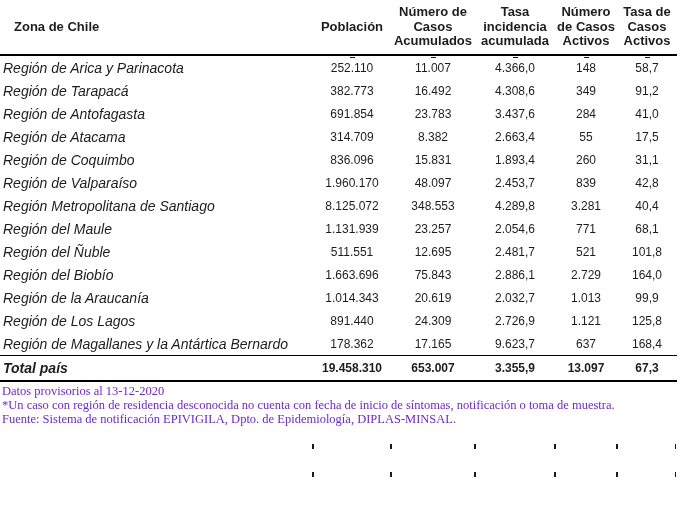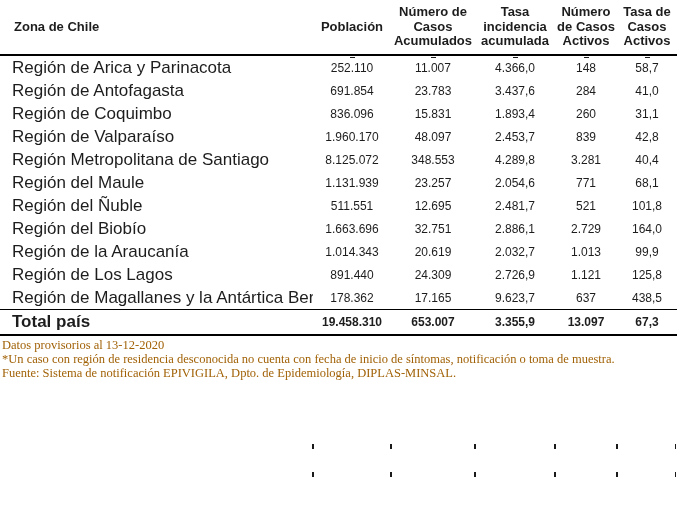--- a/index.html
+++ b/index.html
@@ -36,39 +36,40 @@
     height:23px;
     padding:0;
     font-size:12px;
     text-align:center;
     vertical-align:middle;
     white-space:nowrap;
     overflow:hidden;
   }
   table.covid td.first{
     text-align:left;
-    padding-left:12px;
-    font-size:17px;
+    padding-left:3px;
+    font-size:14px;
+    font-style:italic;
   }
   table.covid tfoot td{
     font-weight:bold;
     height:24px;
     border-top:1.3px solid #000;
     border-bottom:2.2px solid #000;
   }
   .deco{
     position:absolute;
     background:#1a1a1a;
   }
   .footnotes{
     margin-top:3px;
     font-family:"Liberation Serif",serif;
     font-size:12.5px;
     line-height:13.8px;
-    color:#a16207;
+    color:#6d28d9;
     padding-left:2px;
   }
 </style>
 </head>
 <body>
 
 <div class="page">
 
   <table class="covid">
     <colgroup>
@@ -100,28 +101,44 @@
     <tbody>
         <tr>
           <td class="first">Región de Arica y Parinacota</td>
           <td>252.110</td>
           <td>11.007</td>
           <td>4.366,0</td>
           <td>148</td>
           <td>58,7</td>
         </tr>
         <tr>
+          <td class="first">Región de Tarapacá</td>
+          <td>382.773</td>
+          <td>16.492</td>
+          <td>4.308,6</td>
+          <td>349</td>
+          <td>91,2</td>
+        </tr>
+        <tr>
           <td class="first">Región de Antofagasta</td>
           <td>691.854</td>
           <td>23.783</td>
           <td>3.437,6</td>
           <td>284</td>
           <td>41,0</td>
         </tr>
         <tr>
+          <td class="first">Región de Atacama</td>
+          <td>314.709</td>
+          <td>8.382</td>
+          <td>2.663,4</td>
+          <td>55</td>
+          <td>17,5</td>
+        </tr>
+        <tr>
           <td class="first">Región de Coquimbo</td>
           <td>836.096</td>
           <td>15.831</td>
           <td>1.893,4</td>
           <td>260</td>
           <td>31,1</td>
         </tr>
         <tr>
           <td class="first">Región de Valparaíso</td>
           <td>1.960.170</td>
@@ -150,21 +167,21 @@
           <td class="first">Región del Ñuble</td>
           <td>511.551</td>
           <td>12.695</td>
           <td>2.481,7</td>
           <td>521</td>
           <td>101,8</td>
         </tr>
         <tr>
           <td class="first">Región del Biobío</td>
           <td>1.663.696</td>
-          <td>32.751</td>
+          <td>75.843</td>
           <td>2.886,1</td>
           <td>2.729</td>
           <td>164,0</td>
         </tr>
         <tr>
           <td class="first">Región de la Araucanía</td>
           <td>1.014.343</td>
           <td>20.619</td>
           <td>2.032,7</td>
           <td>1.013</td>
@@ -177,21 +194,21 @@
           <td>2.726,9</td>
           <td>1.121</td>
           <td>125,8</td>
         </tr>
         <tr>
           <td class="first">Región de Magallanes y la Antártica Bernardo</td>
           <td>178.362</td>
           <td>17.165</td>
           <td>9.623,7</td>
           <td>637</td>
-          <td>438,5</td>
+          <td>168,4</td>
         </tr>
       </tbody>
     <tfoot>
       <tr>
           <td class="first">Total país</td>
           <td>19.458.310</td>
           <td>653.007</td>
           <td>3.355,9</td>
           <td>13.097</td>
           <td>67,3</td>

